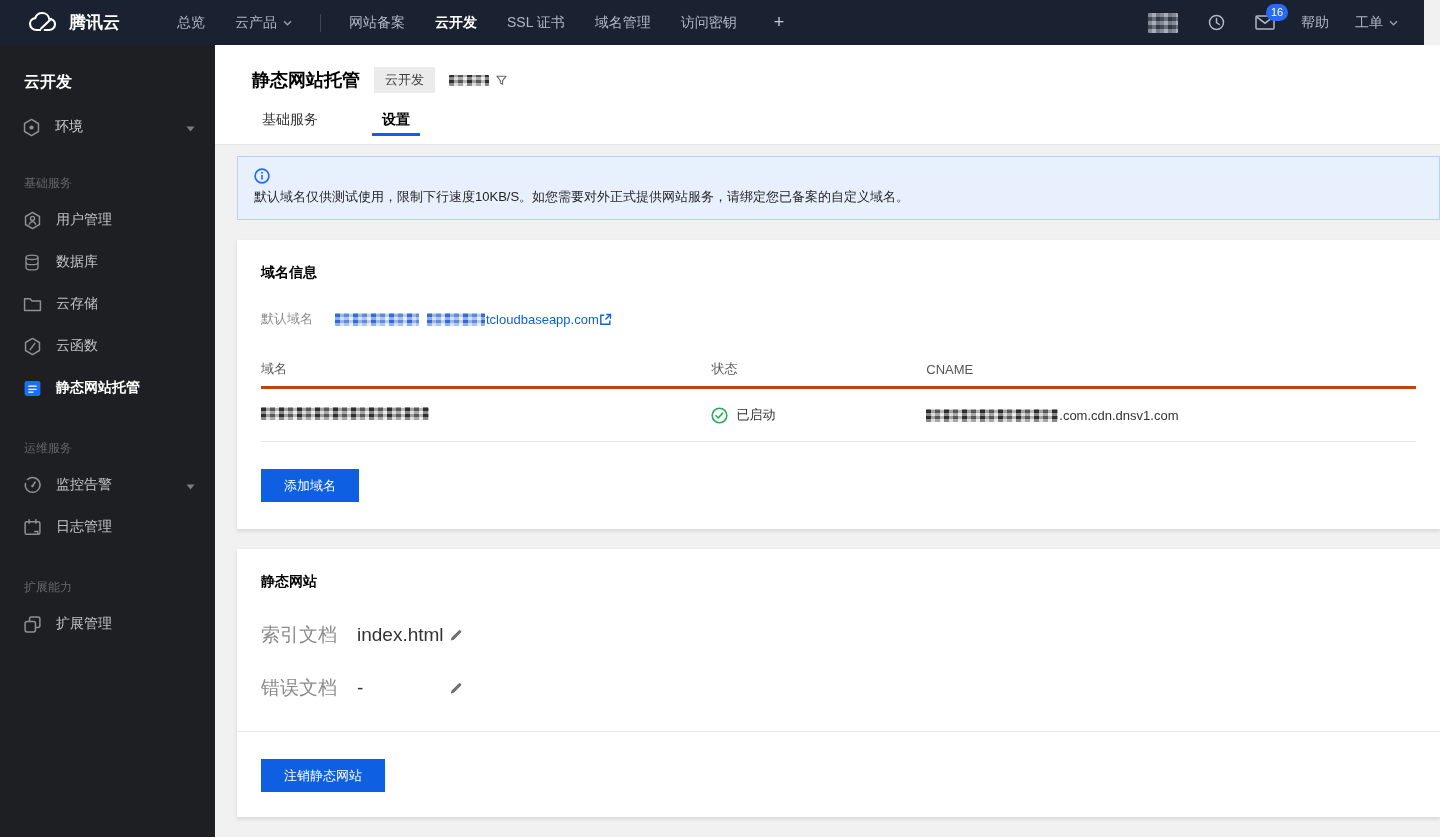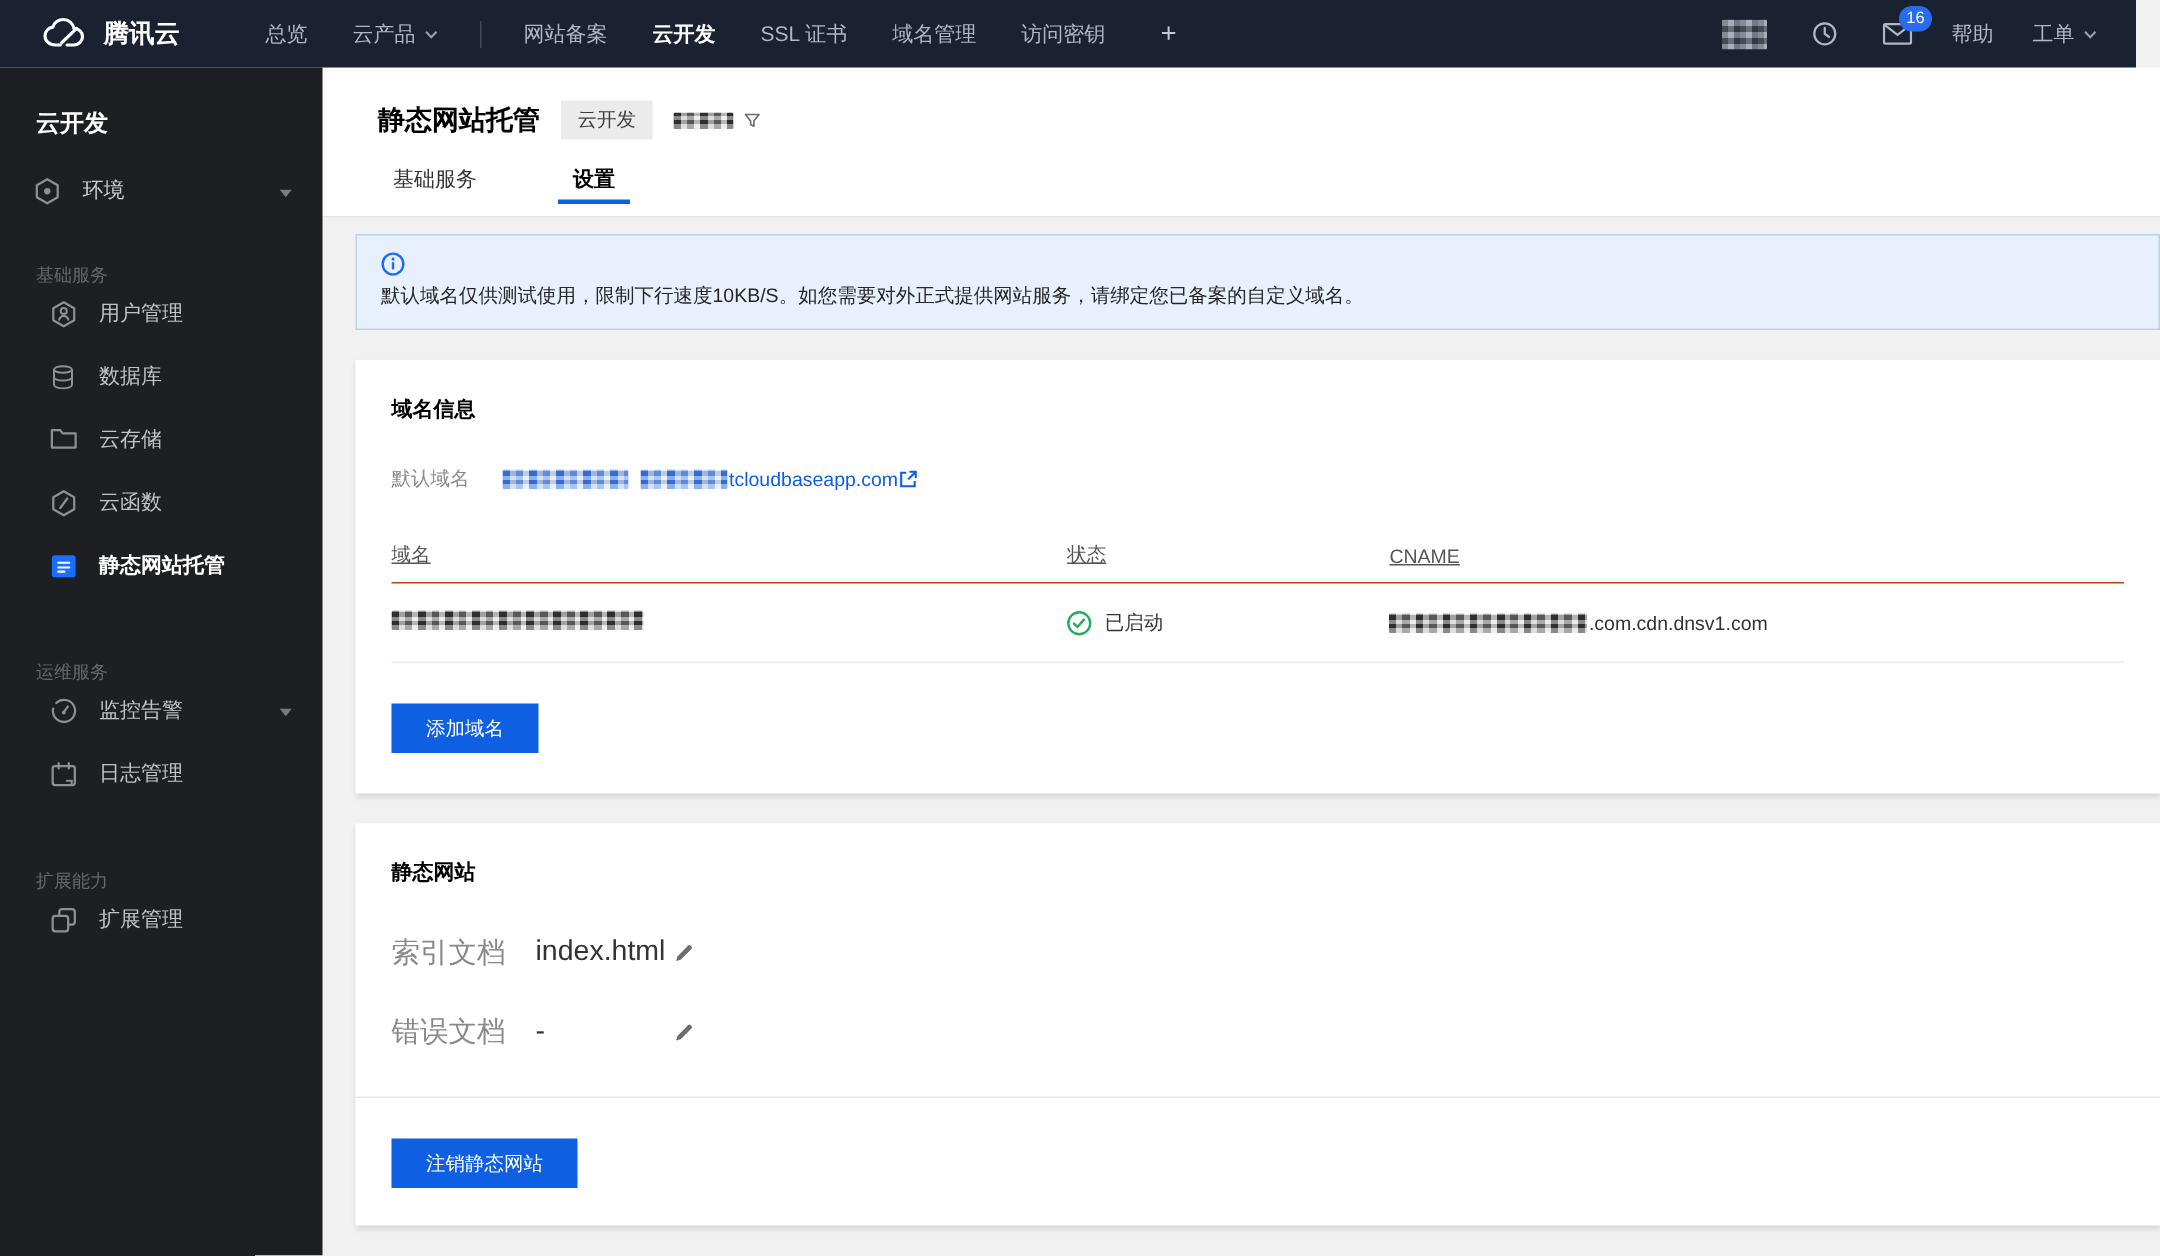--- a/index.html
+++ b/index.html
@@ -31,21 +31,21 @@
               repeating-linear-gradient(0deg,rgba(255,255,255,.4) 0 3px,rgba(0,0,0,.12) 3px 6px); background-blend-mode:overlay; }
 
   
   .sidebar { position:absolute; top:45px; left:0; bottom:0; width:215px; background:#1e1f23; z-index:20; }
   .sb-title { color:#fff; font-size:16px; font-weight:700; padding:27px 0 0 24px; }
   .sb-env { display:flex; align-items:center; margin-top:18px; height:32px; padding:0 20px 0 22px;
             color:#cfcfd3; font-size:14px; cursor:pointer; }
   .sb-env .lbl { margin-left:14px; }
   .sb-caret { margin-left:auto; }
   .sb-section { color:#67676c; font-size:12px; padding-left:24px; margin-top:32px; }
-  .sb-item { display:flex; align-items:flex-start; height:40px; padding-left:32px; color:#c2c2c6; font-size:14px; cursor:pointer; margin-top:2px; }
+  .sb-item { display:flex; align-items:center; height:40px; padding-left:22px; color:#c2c2c6; font-size:14px; cursor:pointer; margin-top:2px; }
   .sb-item .ic { width:20px; display:flex; justify-content:center; margin-right:14px; flex:none; }
   .sb-item.active { color:#fff; font-weight:700; }
   .sb-group { margin-top:8px; }
 
   
   .main { position:absolute; left:215px; top:45px; right:0; bottom:0; background:#f1f1f2; }
   .page-header { position:relative; background:#fff; height:100px; border-bottom:1px solid #e6e6e6; }
   .title-row { display:flex; align-items:center; gap:14px; padding:22px 0 0 37px; }
   .page-title { font-size:18px; font-weight:700; color:#000; }
   .env-badge { background:#ebebeb; color:#3d3d3d; font-size:13px; padding:4px 11px; }
@@ -65,21 +65,21 @@
   .card-title { font-size:14px; font-weight:700; color:#000; }
 
   .kv { display:flex; align-items:center; margin-top:28px; font-size:13px; }
   .kv .k { color:#8a8a8a; width:74px; flex:none; }
   .link { color:#0e5fe2; display:inline-flex; align-items:center; gap:0; cursor:pointer; }
   .dm-blur1 { width:84px; height:13px; margin-right:8px; }
   .dm-blur2 { width:58px; height:13px; margin-right:1px; }
 
   .table { margin-top:24px; }
   .tr { display:flex; align-items:center; }
-  .tr.head { height:37px; color:#565656; border-bottom:1px solid #c2410c;text-decoration:underline; }
+  .tr.head { height:37px; color:#565656; border-bottom:3px solid #c2410c; }
   .tr.row  { height:53px; color:#333; border-bottom:1px solid #e8e8e8; }
   .c1 { flex:0 0 39%; } .c2 { flex:0 0 18.6%; display:flex; align-items:center; gap:8px; } .c3 { flex:1; display:flex; align-items:center; }
   .dom-blur { width:168px; height:13px; }
   .cname-blur { width:132px; height:13px; margin-right:1px; }
 
   .btn { display:inline-block; border:none; cursor:pointer; background:#0e5fe2; color:#fff; font-size:13px;
          height:33px; line-height:33px; padding:0 23px; margin-top:27px; font-family:inherit; }
 
   .card2 { padding:24px 0 25px; }
   .card2 .card-title { padding:0 24px; }

